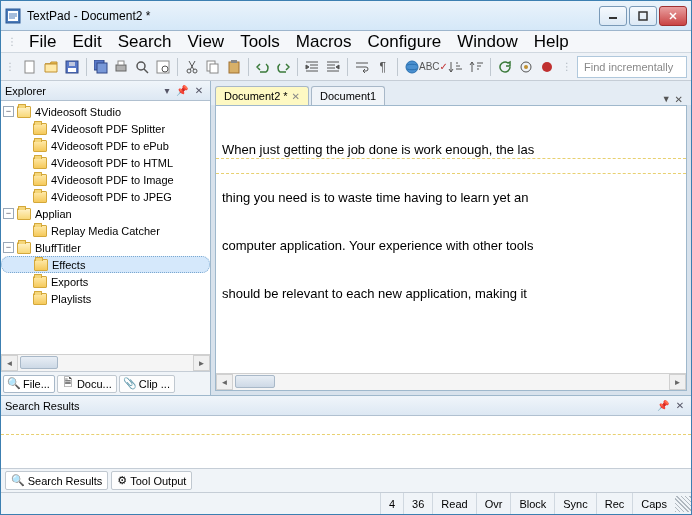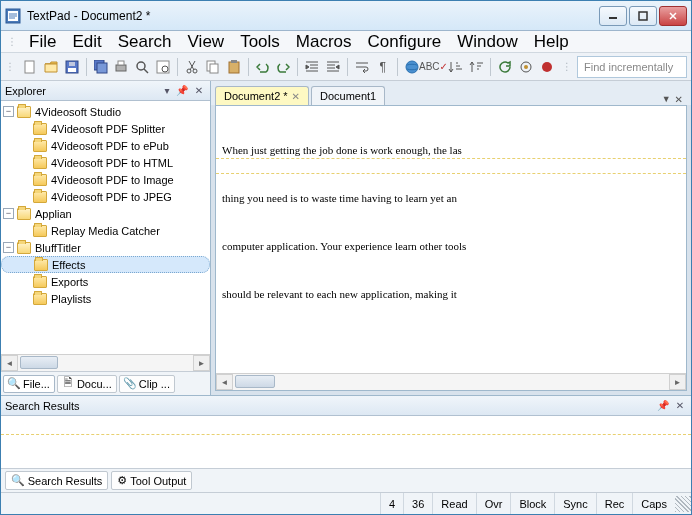--- a/index.html
+++ b/index.html
@@ -40,21 +40,21 @@
 .etab.active { background: #fff; border-color: #a8b8c8; }
 .etab .ico { width: 12px; height: 12px; display: flex; align-items: center; justify-content: center; }
 .editor-area { flex: 1; display: flex; flex-direction: column; background: #d8e2ec; min-width: 0; }
 .doc-tabs { height: 24px; display: flex; align-items: flex-end; padding: 2px 4px 0 4px; gap: 0; background: #e4ecf4; }
 .doc-tab { display: flex; align-items: center; gap: 4px; padding: 3px 8px; border: 1px solid #a8b8c8; border-bottom: none; background: #f0f4f8; font-size: 11px; border-radius: 3px 3px 0 0; margin-right: 2px; cursor: default; }
 .doc-tab.active { background: #fef9c3; }
 .doc-tab .x { color: #888; font-size: 10px; }
 .doc-tabs .spacer { flex: 1; }
 .doc-tabs .tab-menu { display: flex; gap: 4px; padding-right: 4px; }
 .editor-wrap { flex: 1; margin: 0 4px 4px 4px; border: 1px solid #9fb8cc; background: #fff; display: flex; flex-direction: column; min-height: 0; }
-.editor { flex: 1; padding: 4px 6px; font-family: Liberation Serif, serif; font-size: 11px; line-height: 16px; color: #000; white-space: pre; overflow: hidden; position: relative; }
+.editor { flex: 1; padding: 4px 6px; font-family: Liberation Sans, sans-serif; font-size: 13px; line-height: 16px; color: #000; white-space: pre; overflow: hidden; position: relative; }
 .editor .line { white-space: pre; height: 16px; }
 .editor .caret-line { position: absolute; left: 0; right: 0; top: 52px; height: 16px; border-top: 1px dashed #e8d070; border-bottom: 1px dashed #e8d070; pointer-events: none; }
 .ed-hscroll { height: 17px; background: #f0f0f0; border-top: 1px solid #d0d0d0; display: flex; }
 .ed-hscroll .arrow { width: 17px; display: flex; align-items: center; justify-content: center; border: 1px solid #d0d0d0; font-size: 8px; color: #666; }
 .ed-hscroll .track { flex: 1; position: relative; background: #f5f5f5; }
 .ed-hscroll .thumb { position: absolute; left: 2px; top: 1px; width: 40px; height: 13px; background: linear-gradient(to bottom, #e8eef5, #cdd9e6); border: 1px solid #a8b8c8; border-radius: 2px; }
 .search-panel { border-top: 1px solid #9fb8cc; background: #fff; display: flex; flex-direction: column; }
 .search-body { height: 52px; position: relative; background: #fff; }
 .search-body::before { content: ""; position: absolute; left: 0; right: 0; top: 18px; border-top: 1px dashed #e8d070; }
 .search-tabs { height: 24px; display: flex; align-items: center; gap: 3px; padding: 2px 4px; background: #f0f4f8; border-top: 1px solid #c5cdd6; }
@@ -357,21 +357,21 @@
         <span class="spacer"></span>
         <div class="tab-menu">
           <span style="font-size:9px;color:#555">▼</span>
           <span style="font-size:10px;color:#555">✕</span>
         </div>
       </div>
       <div class="editor-wrap">
         <div class="editor">
           <div class="line">When just getting the job done is work enough, the las</div>
           <div class="line">thing you need is to waste time having to learn yet an</div>
-          <div class="line">computer application. Your experience learn other tools</div>
+          <div class="line">computer application. Your experience with other tools</div>
           <div class="line">should be relevant to each new application, making it </div>
           <div class="caret-line"></div>
         </div>
         <div class="ed-hscroll">
           <div class="arrow">◄</div>
           <div class="track">
               <div class="thumb"></div>
             </div>
           <div class="arrow">►</div>
         </div>

